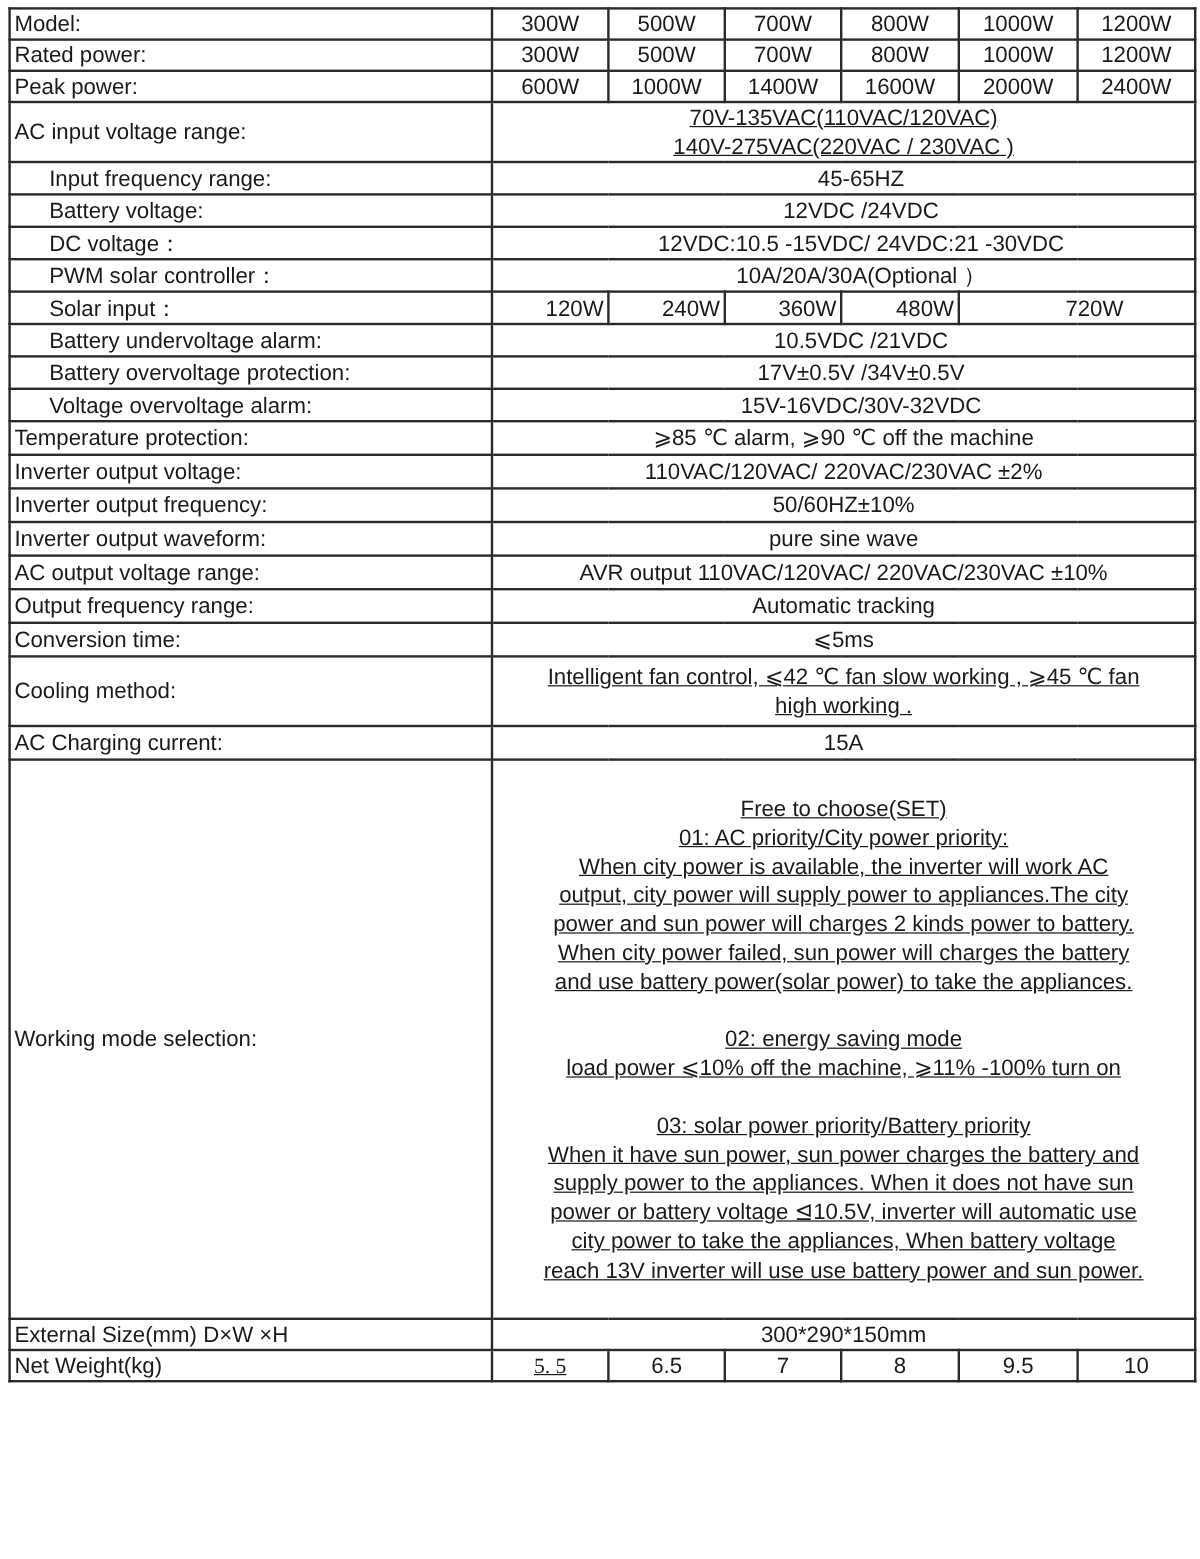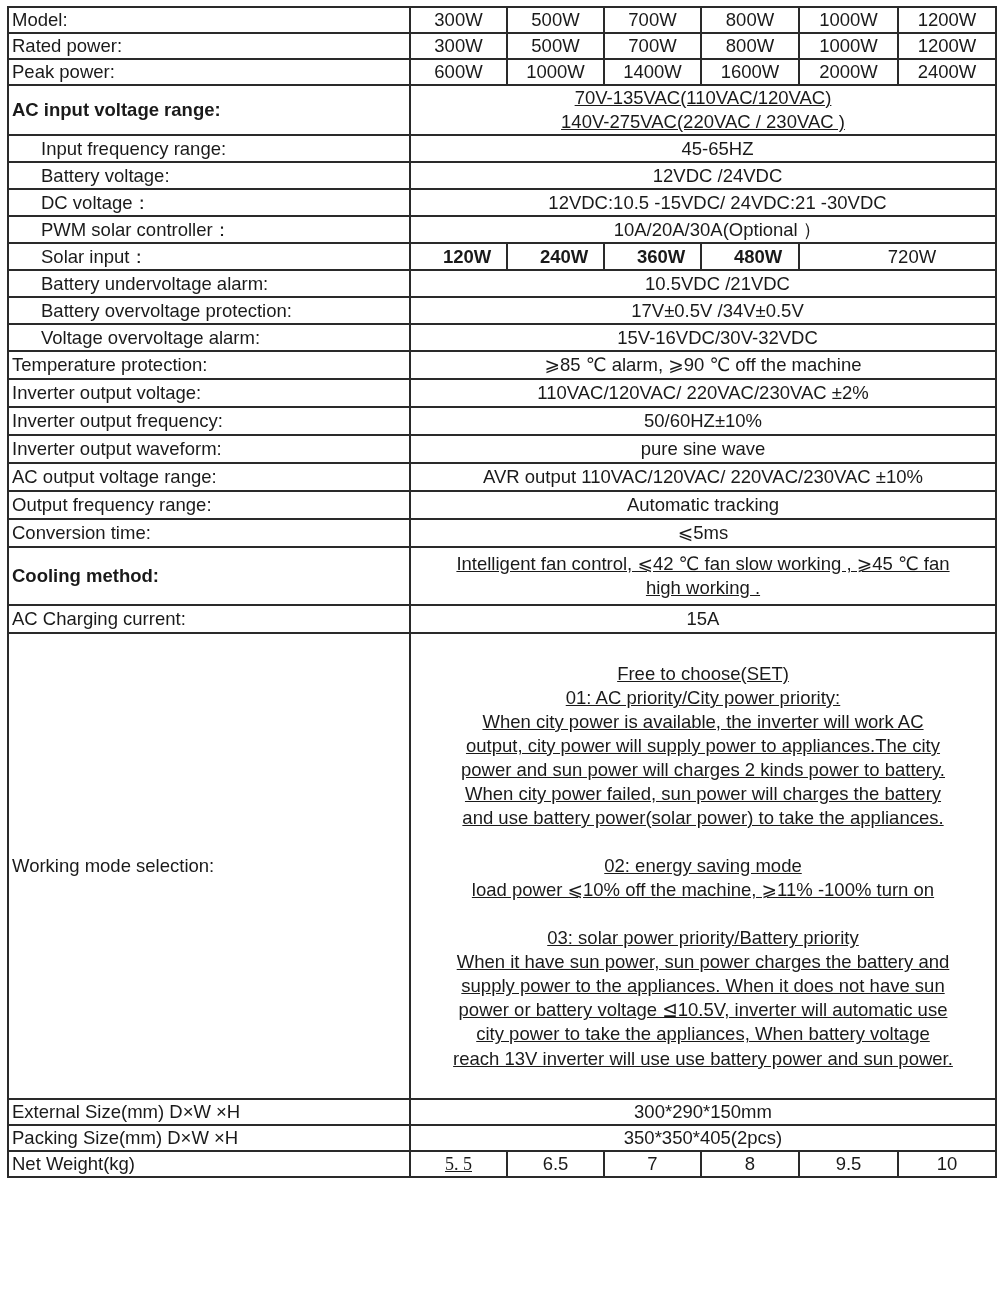--- a/index.html
+++ b/index.html
@@ -5,22 +5,22 @@
   html, body { margin: 0; padding: 0; background: #ffffff; }
   body { width: 1000px; height: 1299px; position: relative; overflow: hidden; font-family: "Liberation Sans", sans-serif; color: #1a1a1a; }
   table.spec {
     position: absolute; left: 7px; top: 6px; width: 988px;
     border-collapse: collapse; table-layout: fixed;
     font-size: 18.5px; line-height: 1.3;
   }
   table.spec td { border: 2px solid #2a2a2a; padding: 0 3px; vertical-align: middle; white-space: nowrap; overflow: hidden; }
   td.lbl { text-align: left; padding-left: 3px; }
   td.val { text-align: center; border-radius: 10px; }
-  td.lft { text-align: left; padding-left: 3px; font-weight: bold; }
-  td.top { vertical-align: top; padding-top: 2px; font-weight: bold; }
+  td.lft { text-align: right; padding-left: 3px; }
+  td.top { vertical-align: top; padding-top: 2px; }
   .serif { font-family: "Liberation Serif", serif; font-size: 18px; text-decoration: underline; }
   .line { display: block; text-decoration: underline; }
   .para-gap { display: block; height: 24px; }
   tr.h25 td { height: 21px; }
   tr.h29 td { height: 25px; padding-left: 32px; }
   tr.h30 td { height: 26px; }
   tr.h49 td { height: 45px; }
   tr.h60 td { height: 56px; }
   tr.big td { height: 464px; }
   .wm-label { padding-left: 8px; }
@@ -193,24 +193,20 @@
         <span class="line">city power to take the appliances, When battery voltage</span>
         <span class="line">reach 13V inverter will use use battery power and sun power.</span>
       </td>
     </tr>
 
     <tr class="h25">
       <td class="lbl">External Size(mm)  D×W ×H</td>
       <td class="val" colspan="6">300*290*150mm</td>
     </tr>
 
-    <tr class="h25">
-      <td class="lbl">Packing Size(mm)  D×W ×H</td>
-      <td class="val" colspan="6">350*350*405(2pcs)</td>
-    </tr>
 
     <tr class="h25">
       <td class="lbl">Net Weight(kg)</td>
       <td class="val serif">5. 5</td>
       <td class="val">6.5</td>
       <td class="val">7</td>
       <td class="val">8</td>
       <td class="val">9.5</td>
       <td class="val">10</td>
     </tr>

